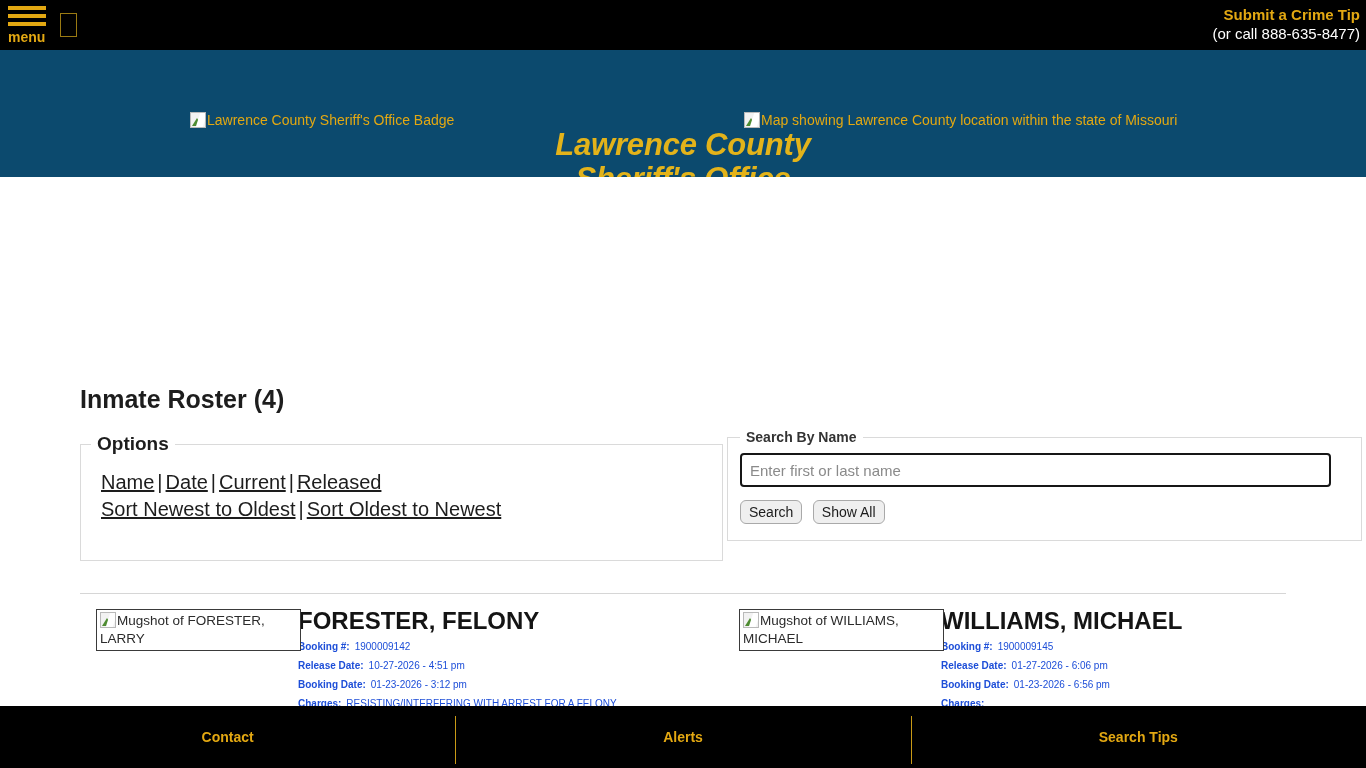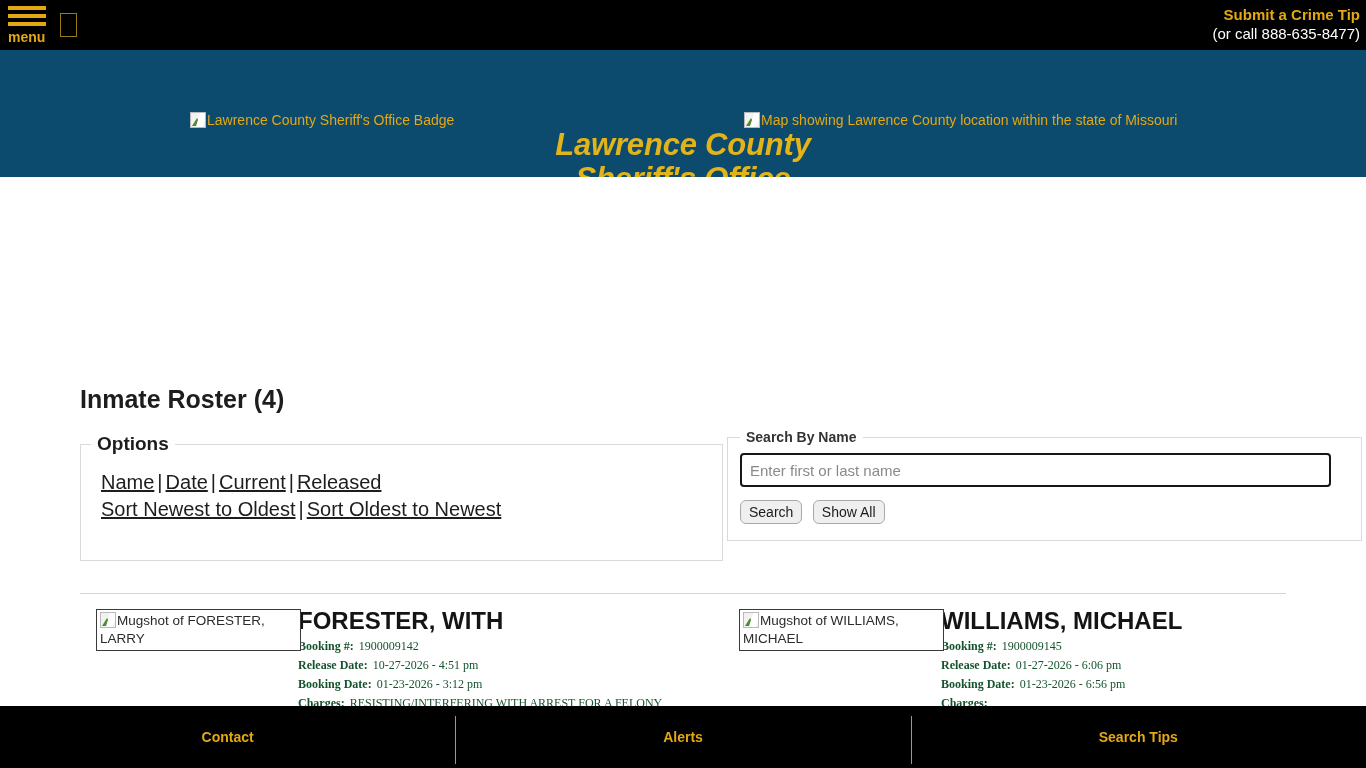--- a/index.html
+++ b/index.html
@@ -255,25 +255,24 @@
   }
   .record-body { margin-left: 218px; }
   .inmate-name {
     font-size: 24px;
     font-weight: 700;
     color: #141414;
     line-height: 28px;
     margin: 0 0 2px 0;
   }
   .field {
-    font-size: 12px;
+    font-size: 10px;
     line-height: 19px;
-    color: #14532d;
+    color: #1d4ed8;
     display: flex;
-    font-family: Liberation Serif, serif;
   }
   .field .flabel {
     font-weight: 700;
     white-space: nowrap;
     margin-right: 5px;
   }
   .field .fvalue { font-weight: 400; }
   .charges-list {
     margin: 0; padding: 0;
     list-style: none;
@@ -374,21 +373,21 @@
     </div>
   </fieldset>
 
   <hr class="rule rule-top">
 
   <div class="record record-a">
     <div class="mug brokenimg">
       <span class="glyph"></span><span>Mugshot of FORESTER, LARRY</span>
     </div>
     <div class="record-body">
-      <div class="inmate-name">FORESTER, WITH</div>
+      <div class="inmate-name">FORESTER, FELONY</div>
       <div class="field">
         <span class="flabel">Booking #:</span>
         <span class="fvalue">1900009142</span>
       </div>
       <div class="field">
         <span class="flabel">Release Date:</span>
         <span class="fvalue">10-27-2026 - 4:51 pm</span>
       </div>
       <div class="field">
         <span class="flabel">Booking Date:</span>

